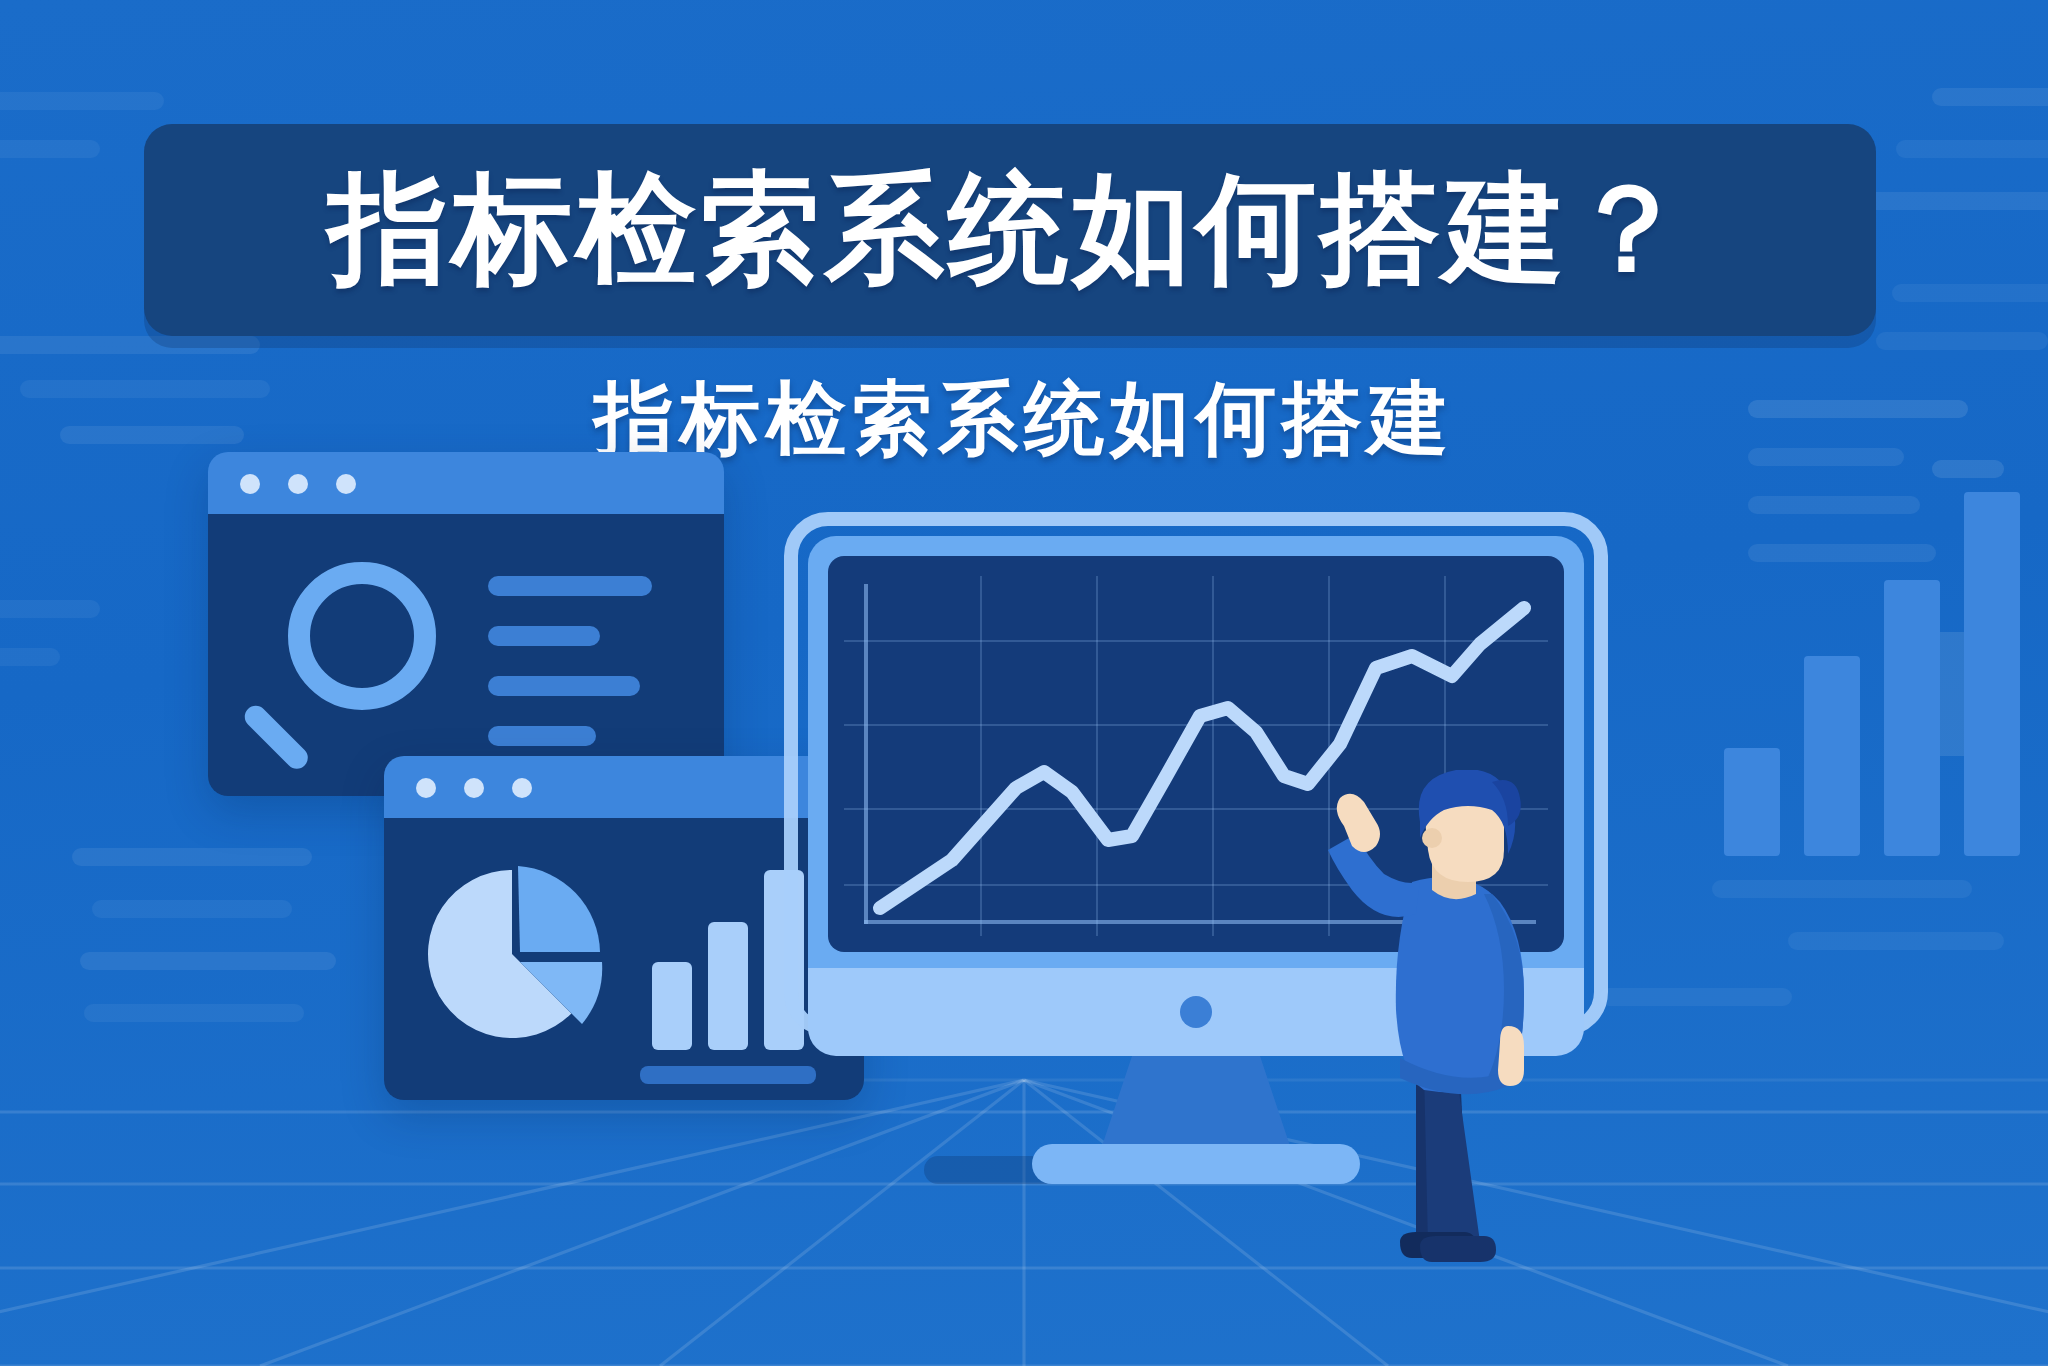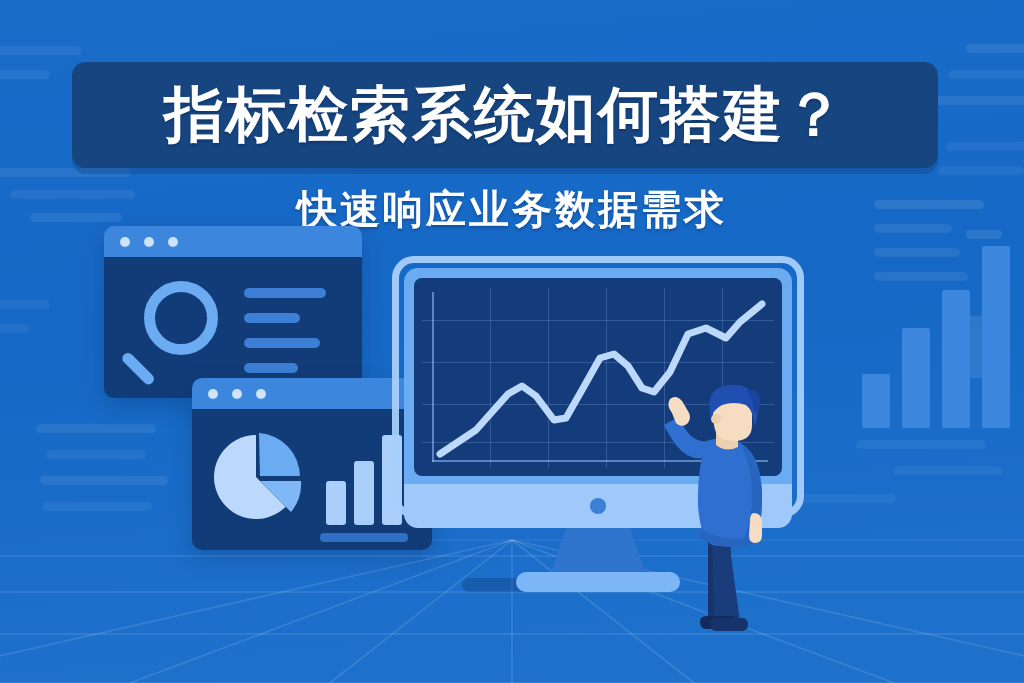--- a/index.html
+++ b/index.html
@@ -134,21 +134,21 @@
   <div id="right-bars">
     <div class="rbar" style="left:10px;height:54px;width:28px;"></div>
     <div class="rbar" style="left:50px;height:100px;width:28px;"></div>
     <div class="rbar" style="left:90px;height:138px;width:28px;"></div>
     <div class="rbar" style="left:130px;height:182px;width:28px;"></div>
   </div>
 
   <div class="title-plate">
     <div class="title-text">指标检索系统如何搭建？</div>
   </div>
-  <div class="subtitle">快速响应业务数据需求</div>
+  <div class="subtitle">指标检索系统如何搭建</div>
 
   <div class="card" id="search-card">
     <div class="card-bar">
       <span class="dot" style="left:16px;"></span>
       <span class="dot" style="left:40px;"></span>
       <span class="dot" style="left:64px;"></span>
     </div>
     <div class="card-body">
       <div class="mag" style="left:6px;top:6px;width:130px;height:130px;">
         <span class="ring"></span>

